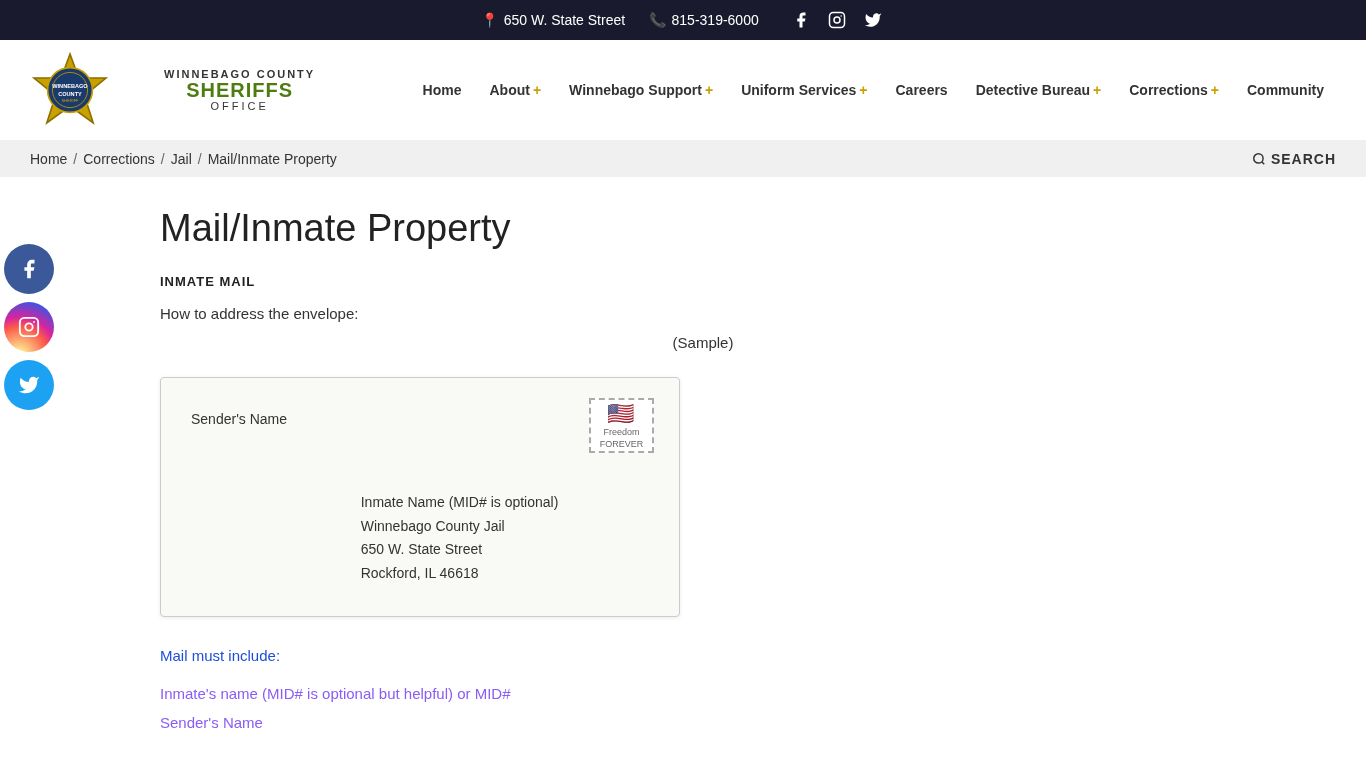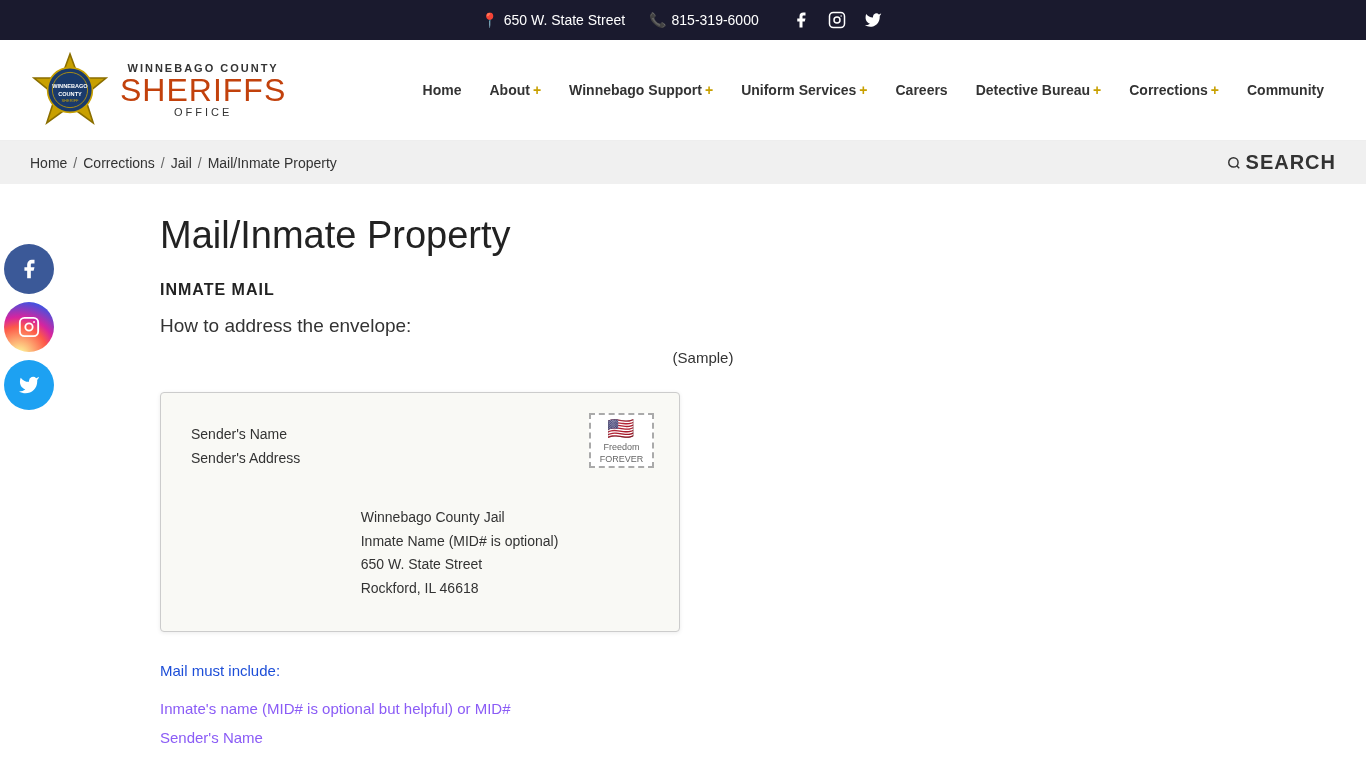--- a/index.html
+++ b/index.html
@@ -59,32 +59,33 @@
       gap: 10px;
     }
     .logo-badge {
       width: 80px;
       height: 80px;
     }
     .logo-text {
       display: flex;
       flex-direction: column;
       align-items: center;
+      margin-left: 44px;
     }
     .logo-text .org-name {
       font-size: 11px;
       font-weight: bold;
       color: #333;
       letter-spacing: 2px;
       text-transform: uppercase;
     }
     .logo-text .sheriffs {
-      font-size: 32px;
-      font-weight: 400;
-      color: #c2410c;
+      font-size: 20px;
+      font-weight: 700;
+      color: #4d7c0f;
       letter-spacing: 1px;
       line-height: 1;
     }
     .logo-text .office {
       font-size: 11px;
       letter-spacing: 3px;
       text-transform: uppercase;
       color: #333;
     }
 
@@ -127,21 +128,21 @@
     .breadcrumb a {
       color: #333;
       text-decoration: none;
     }
     .breadcrumb .sep { color: #666; }
     .breadcrumb .current { color: #333; }
     .search-link {
       display: flex;
       align-items: center;
       gap: 5px;
-      font-size: 20px;
+      font-size: 14px;
       font-weight: bold;
       color: #333;
       cursor: pointer;
       text-transform: uppercase;
       letter-spacing: 1px;
     }
 
     
     .social-sidebar {
       position: fixed;
@@ -171,29 +172,29 @@
       padding: 30px 180px 30px 160px;
       max-width: 1366px;
     }
     .page-title {
       font-size: 38px;
       font-weight: 400;
       color: #222;
       margin-bottom: 24px;
     }
     .section-heading {
-      font-size: 16px;
+      font-size: 13px;
       font-weight: 900;
       letter-spacing: 1px;
       text-transform: uppercase;
       color: #222;
       margin-bottom: 16px;
     }
     .intro-text {
-      font-size: 19px;
+      font-size: 15px;
       color: #333;
       margin-bottom: 12px;
     }
     .sample-label {
       font-size: 15px;
       color: #333;
       text-align: center;
       margin-bottom: 26px;
       margin-left: 60px;
     }
@@ -396,30 +397,29 @@
   <div class="section-heading">INMATE MAIL</div>
 
   <p class="intro-text">How to address the envelope:</p>
 
   <p class="sample-label">(Sample)</p>
 
   <div class="envelope-wrapper">
     <div class="envelope">
       <div class="sender-block">
         <div>Sender's Name</div>
-        <div>Sender's Address</div>
       </div>
       <div class="stamp">
         <span class="stamp-flag">🇺🇸</span>
         <span class="stamp-text">Freedom</span>
         <span class="stamp-text">FOREVER</span>
       </div>
       <div class="recipient-block">
+        <div>Inmate Name (MID# is optional)</div>
         <div>Winnebago County Jail</div>
-        <div>Inmate Name (MID# is optional)</div>
         <div>650 W. State Street</div>
         <div>Rockford, IL  46618</div>
       </div>
     </div>
   </div>
 
   <p class="must-include">Mail must include:</p>
 
   <div class="mail-item">Inmate's name (MID# is optional but helpful) or MID#</div>
   <div class="mail-item">Sender's Name</div>

